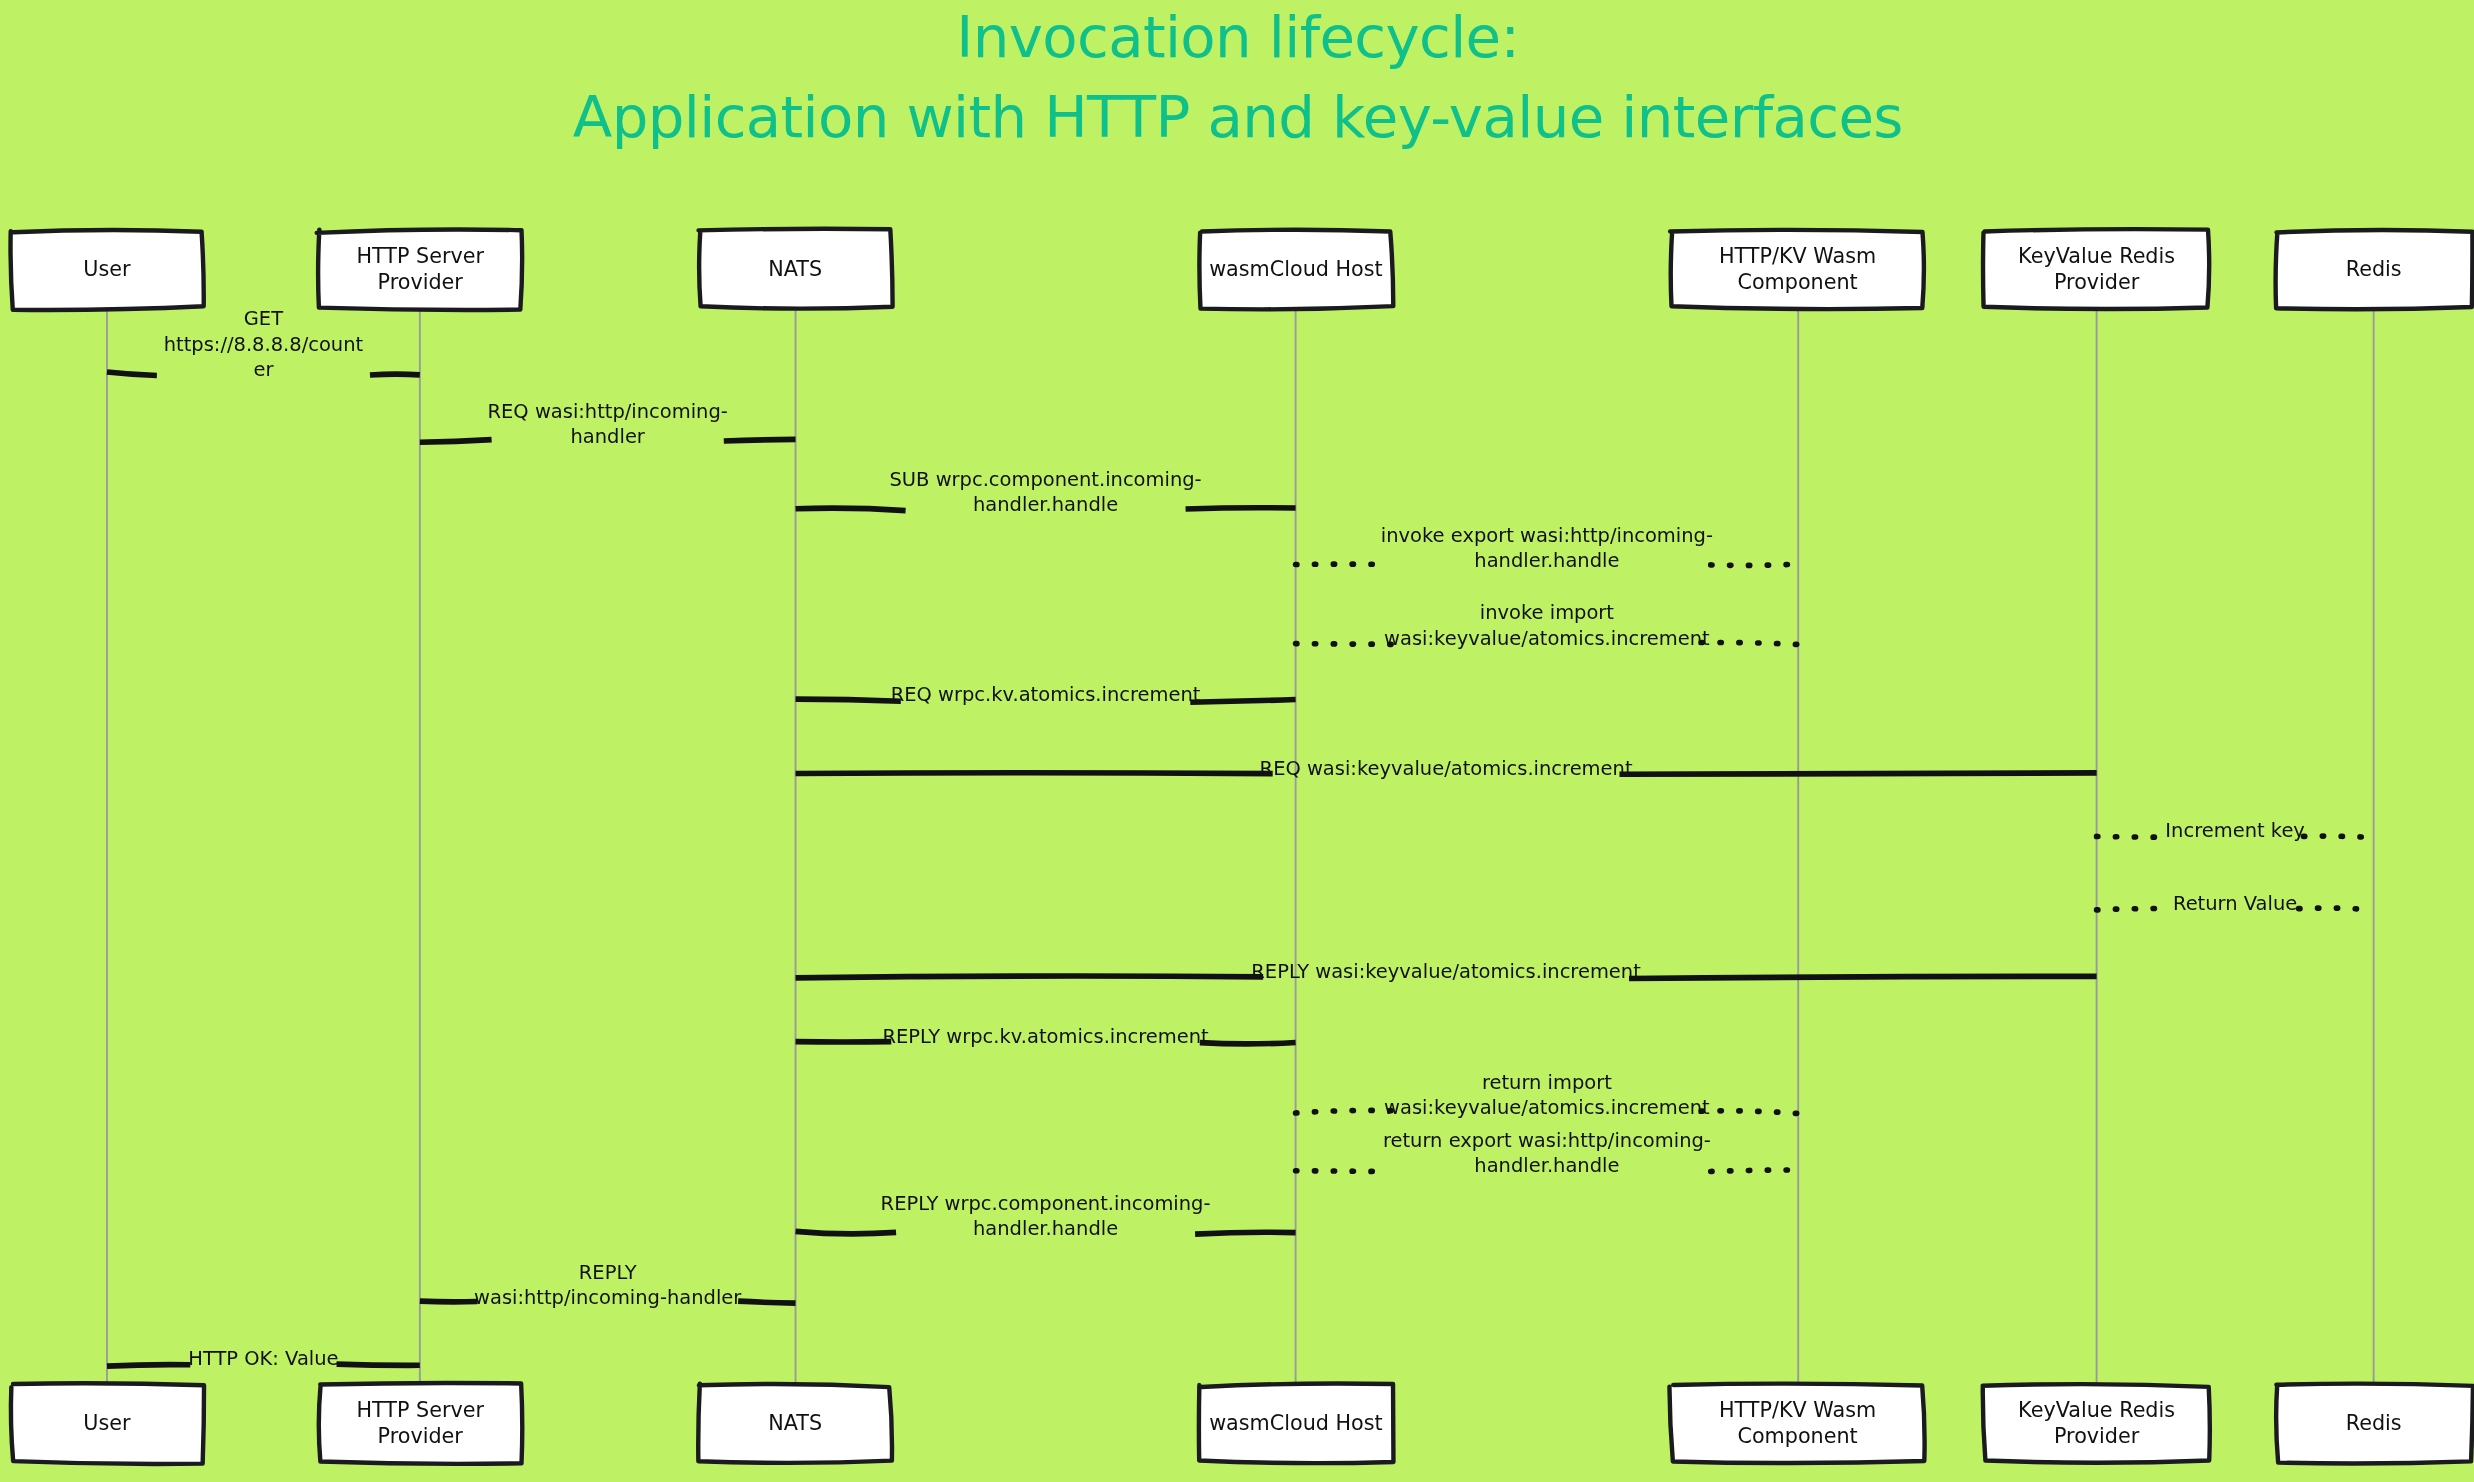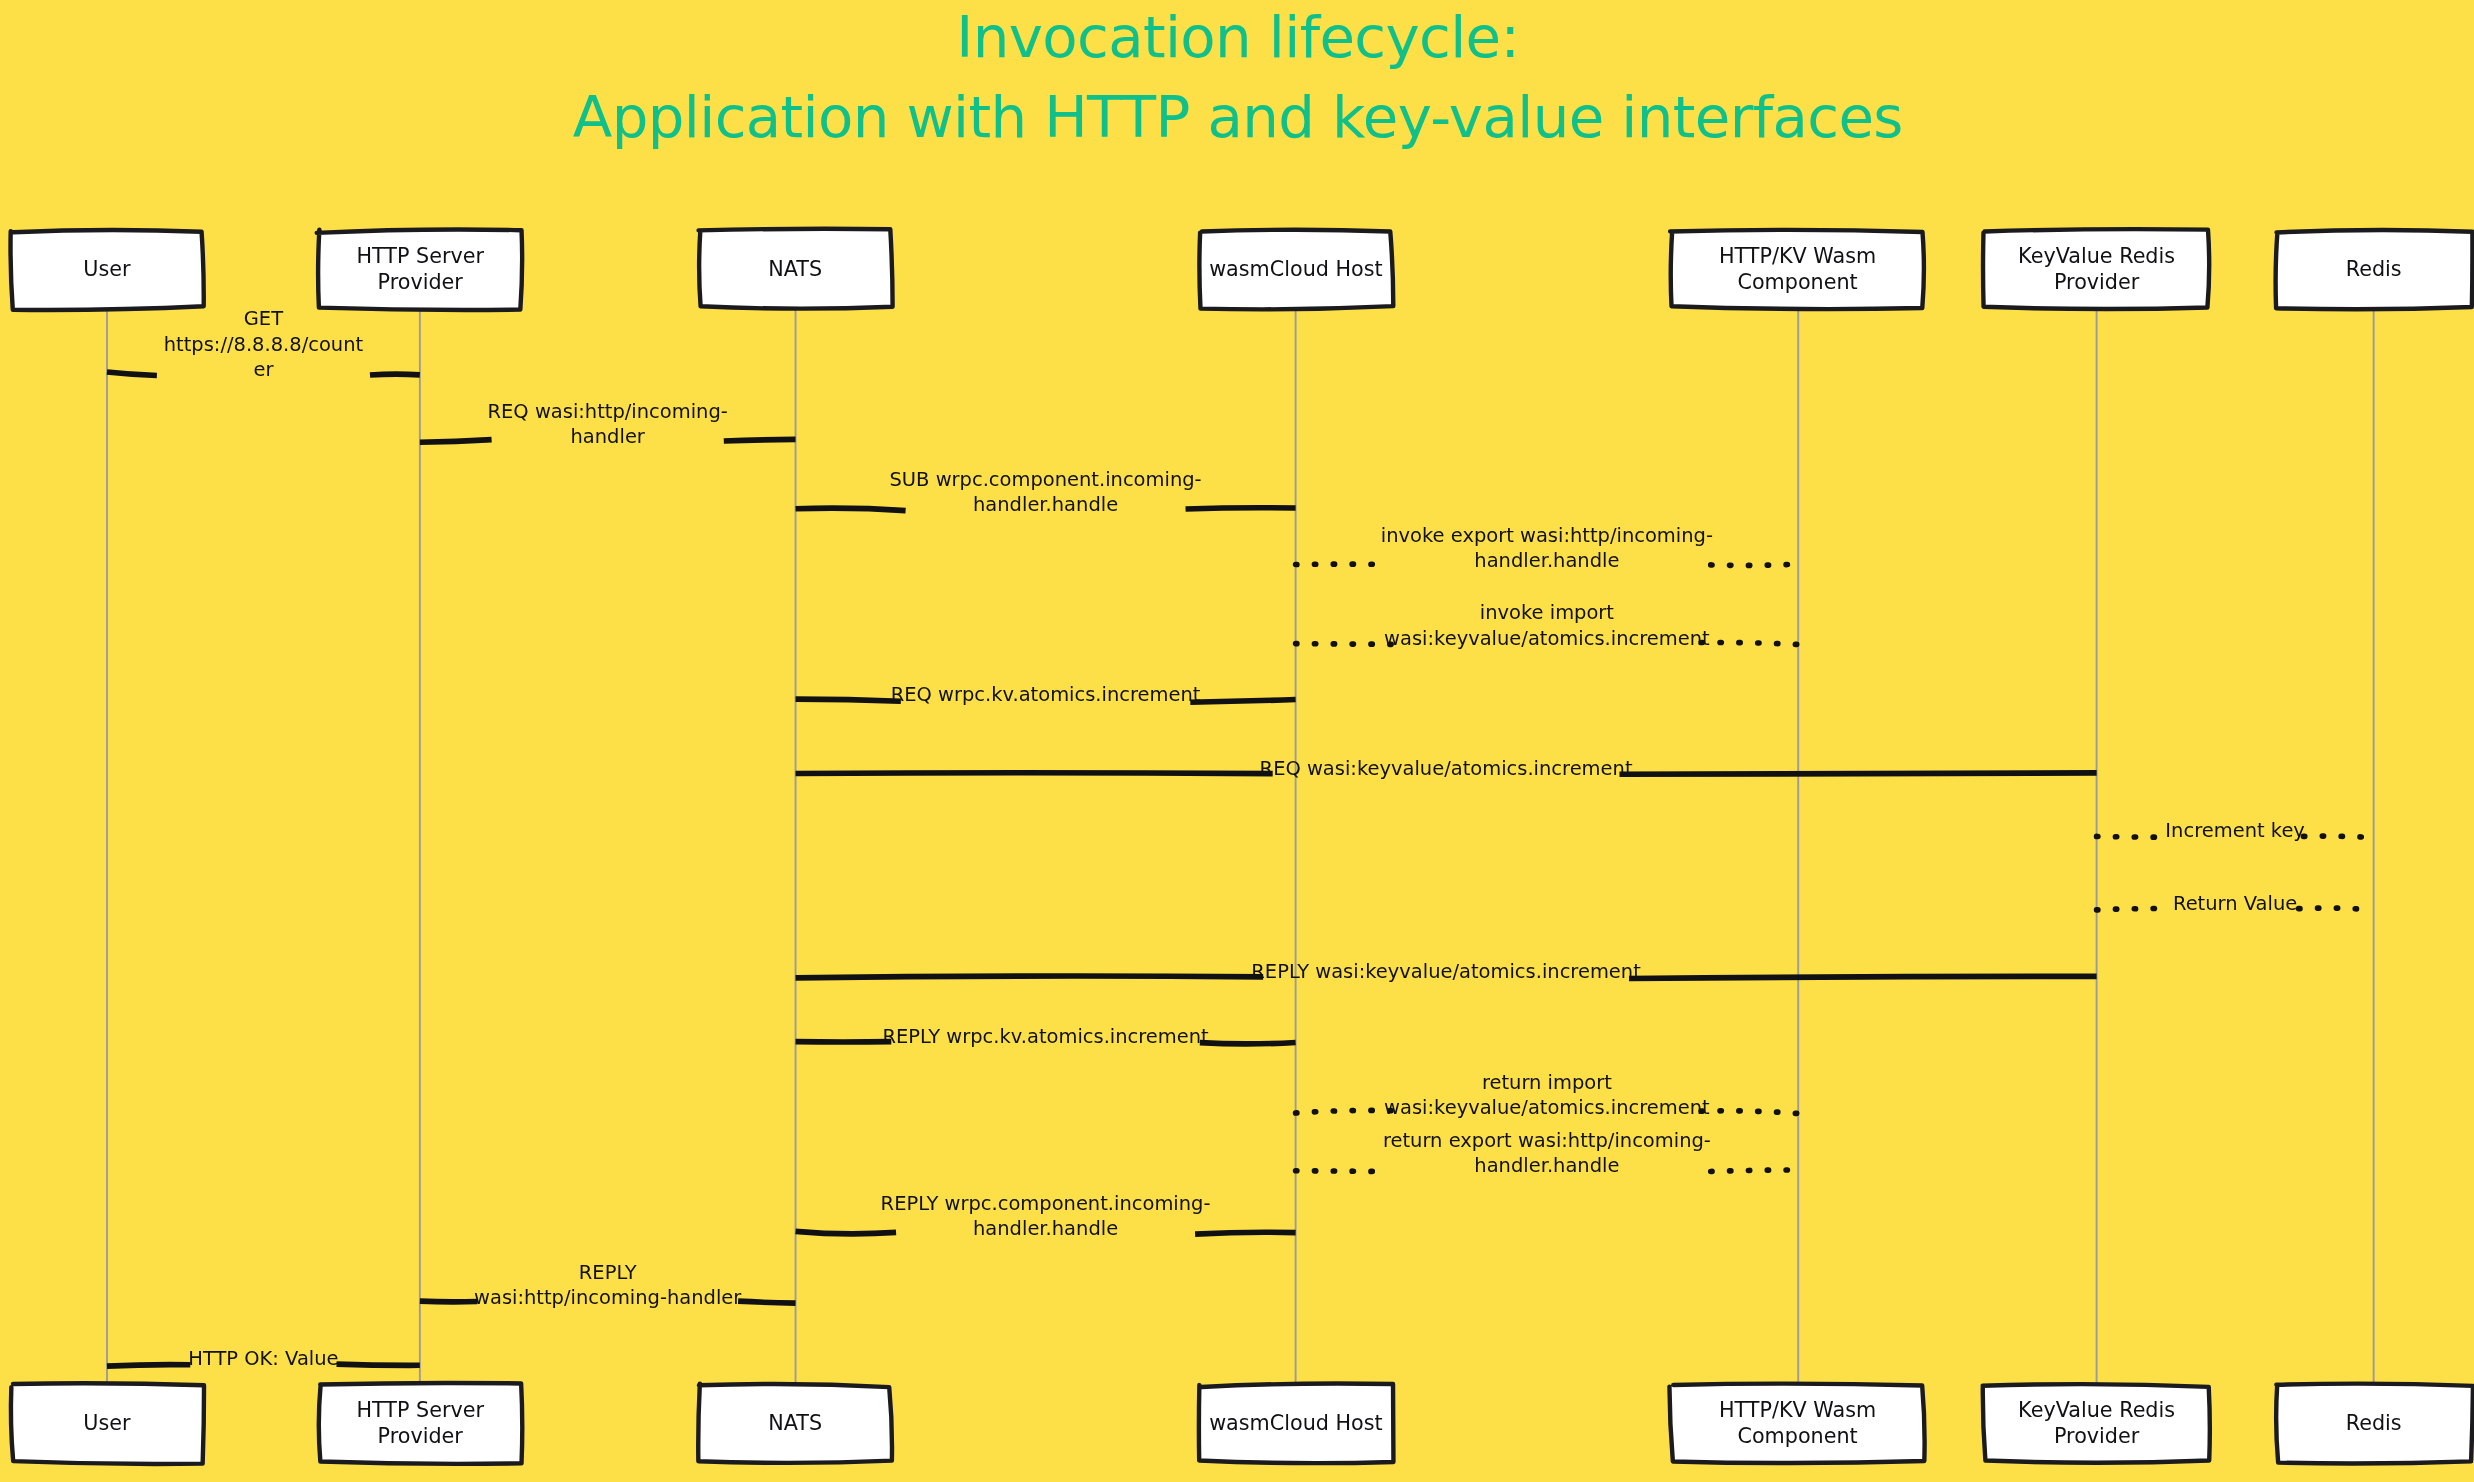--- a/index.html
+++ b/index.html
@@ -1,21 +1,21 @@
 <!DOCTYPE html>
 <html style="font-size:10px"><head>
 <meta charset="utf-8">
 <title>Invocation lifecycle</title>
 <style>
   html,body{margin:0;padding:0;background:#ffffff;}
   body{
     width:2475px;height:1482px;overflow:hidden;
     font-family:"DejaVu Sans", sans-serif;
   }
-  #canvas{position:relative;width:2475px;height:1482px;background:#fde047;}
+  #canvas{position:relative;width:2475px;height:1482px;background:#bef264;}
   svg.diagram{position:absolute;left:0;top:0;width:2475px;height:1482px;display:block;}
 
   .title-line{
     fill:#0fc08a;
     font-family:"DejaVu Sans", sans-serif;
     font-weight:400;
     font-size:92px;
     text-anchor:middle;
     letter-spacing:-1px;
   }

